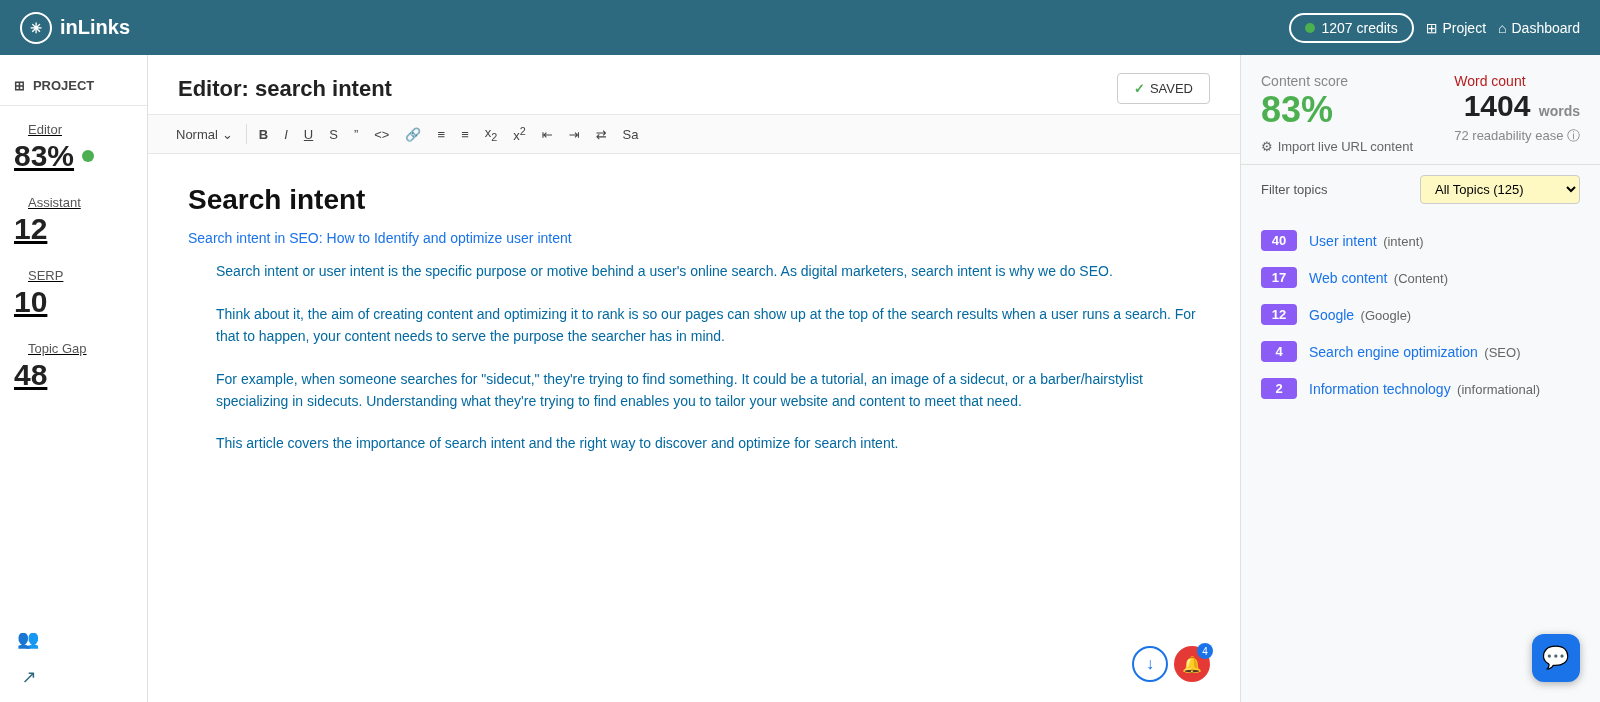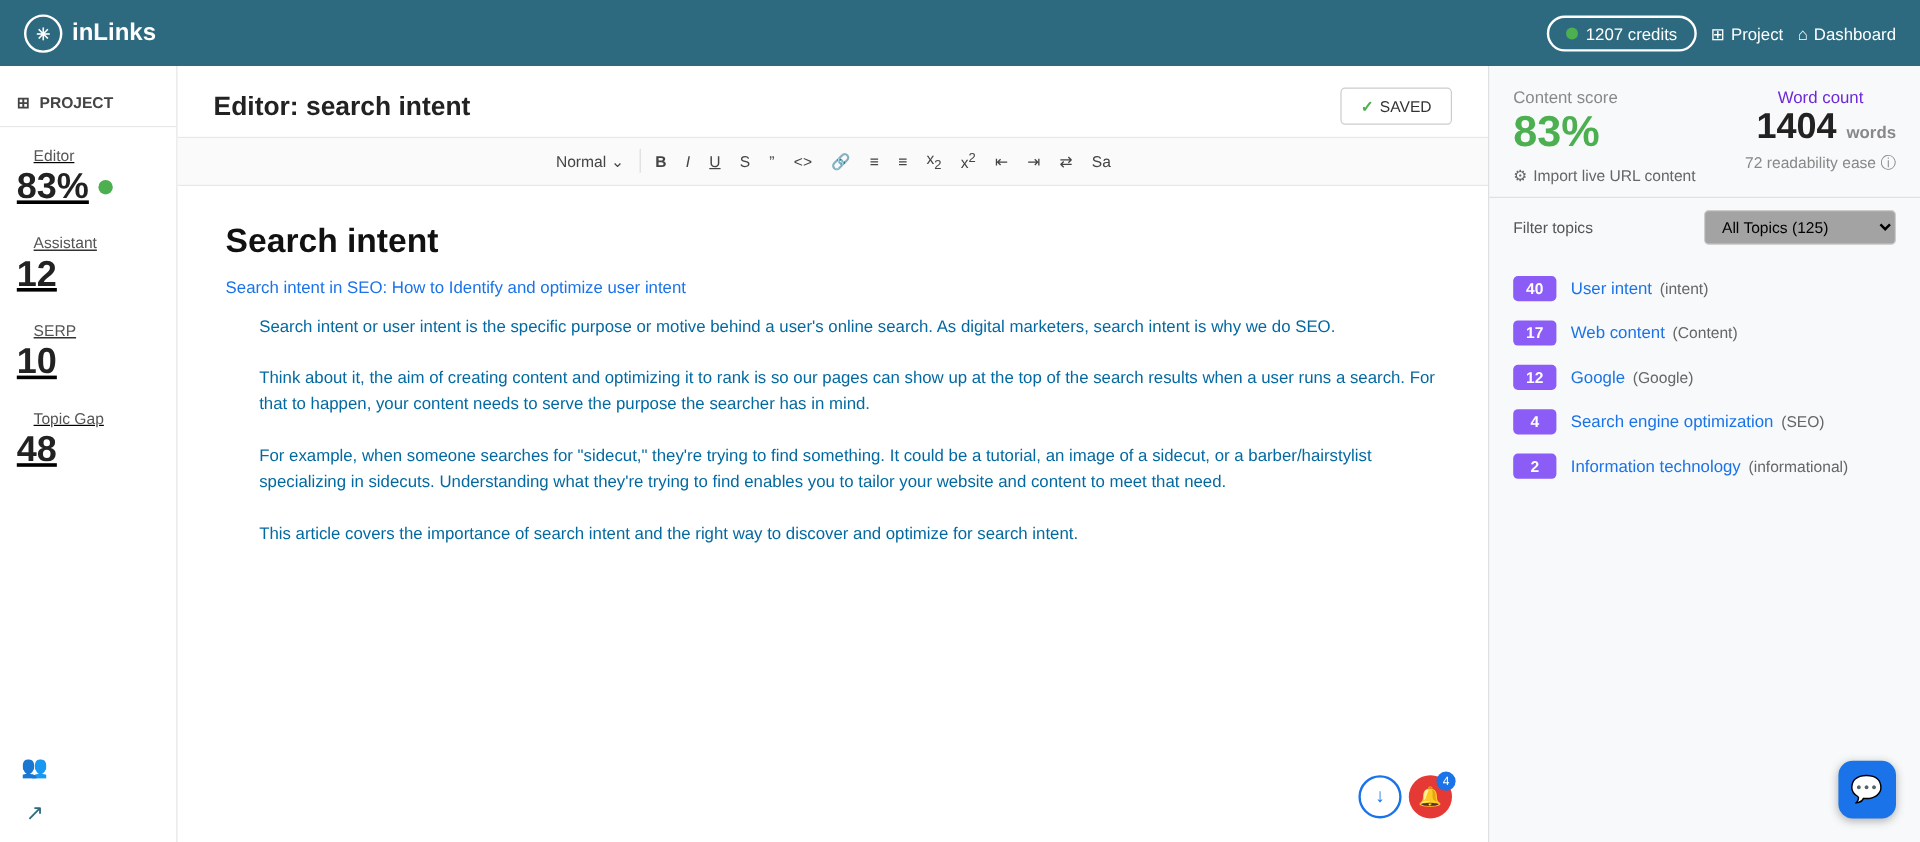--- a/index.html
+++ b/index.html
@@ -149,21 +149,20 @@
     .saved-check { color: #4caf50; font-weight: bold; }
 
     
     .editor-toolbar {
       display: flex;
       align-items: center;
       gap: 2px;
       padding: 6px 20px;
       border-bottom: 1px solid #e8e8e8;
       background: #fafafa;
-      justify-content: center;
     }
     .toolbar-item {
       padding: 4px 7px;
       font-size: 13px;
       color: #444;
       cursor: pointer;
       border-radius: 3px;
       display: flex; align-items: center; gap: 3px;
     }
     .toolbar-sep { width: 1px; height: 20px; background: #ddd; margin: 0 3px; }
@@ -232,34 +231,34 @@
       flex-shrink: 0;
     }
     .right-panel-top {
       display: flex;
       padding: 18px 20px 10px;
       gap: 40px;
     }
     .score-section { flex: 1; }
     .score-label { font-size: 14px; color: #888; }
     .score-value { font-size: 36px; font-weight: 700; color: #4caf50; }
-    .wc-label { font-size: 14px; color: #6d28d9; text-align: center; }
+    .wc-label { font-size: 14px; color: #b91c1c; text-align: left; }
     .wc-value { font-size: 30px; font-weight: 700; color: #222; text-align: right; }
     .wc-unit { font-size: 14px; color: #888; }
     .readability { font-size: 13px; color: #888; text-align: right; margin-top: 4px; }
     .import-link { font-size: 13px; color: #666; display: flex; align-items: center; gap: 5px; cursor: pointer; margin-top: 8px; }
     .filter-row {
       display: flex; align-items: center; justify-content: space-between;
       padding: 10px 20px;
       border-top: 1px solid #e0e0e0;
     }
     .filter-label { font-size: 13px; color: #555; }
     .filter-select {
       border: 1px solid #ccc; border-radius: 4px;
-      padding: 5px 10px; font-size: 13px; background: #a3a3a3; cursor: pointer;
+      padding: 5px 10px; font-size: 13px; background: #fef9c3; cursor: pointer;
       min-width: 160px;
     }
     .topics-list { flex: 1; overflow-y: auto; padding: 8px 0; }
     .topic-row {
       display: flex; align-items: center; gap: 12px;
       padding: 8px 20px;
       cursor: pointer;
     }
     .topic-badge {
       background: #8b5cf6; color: white;

